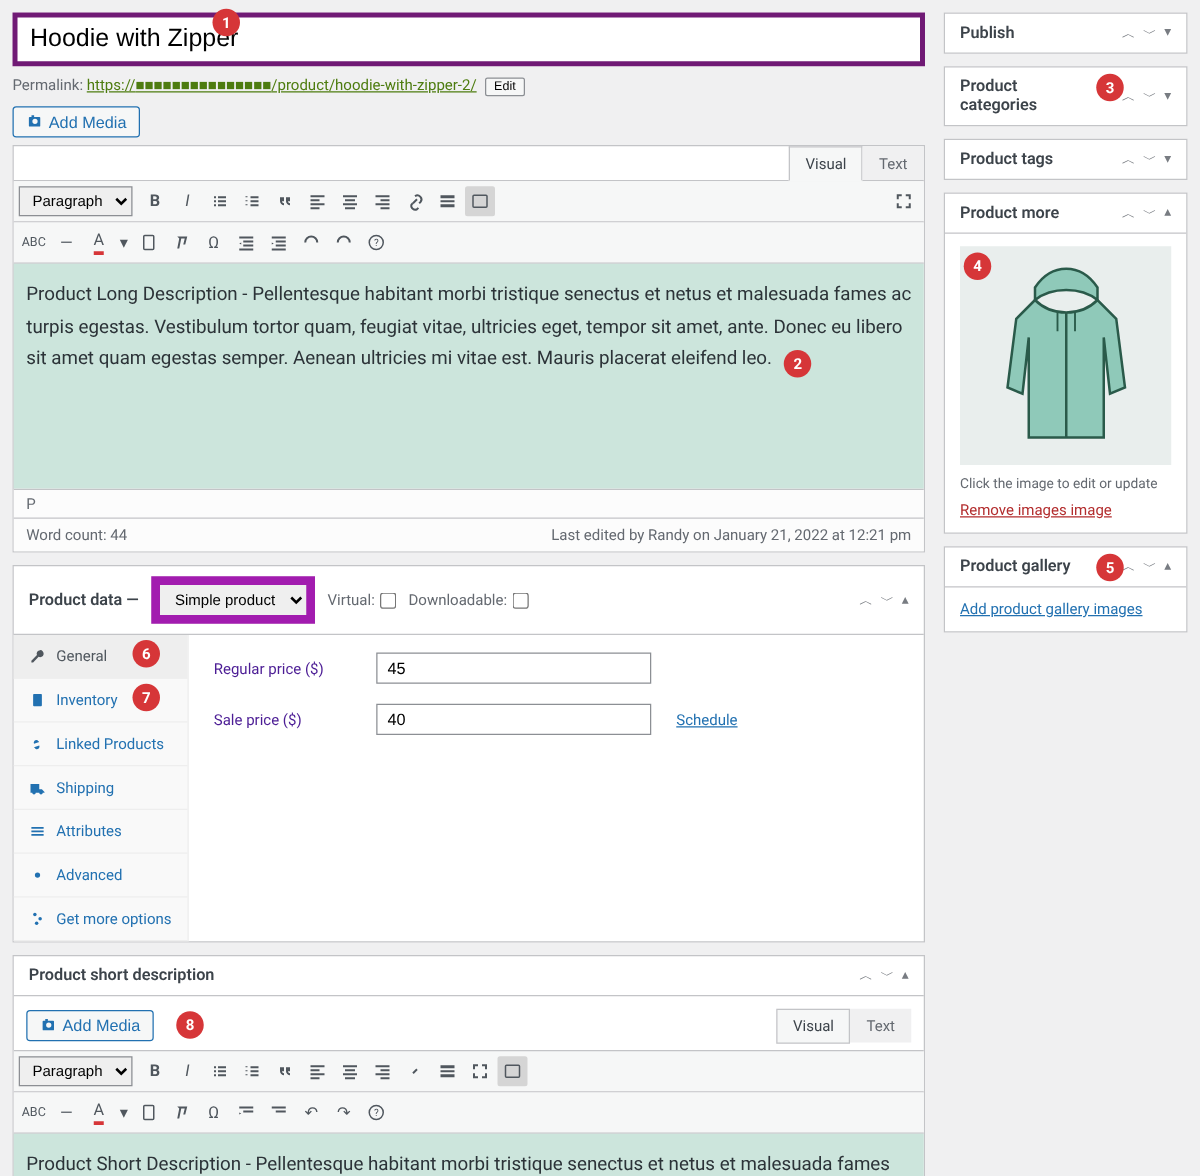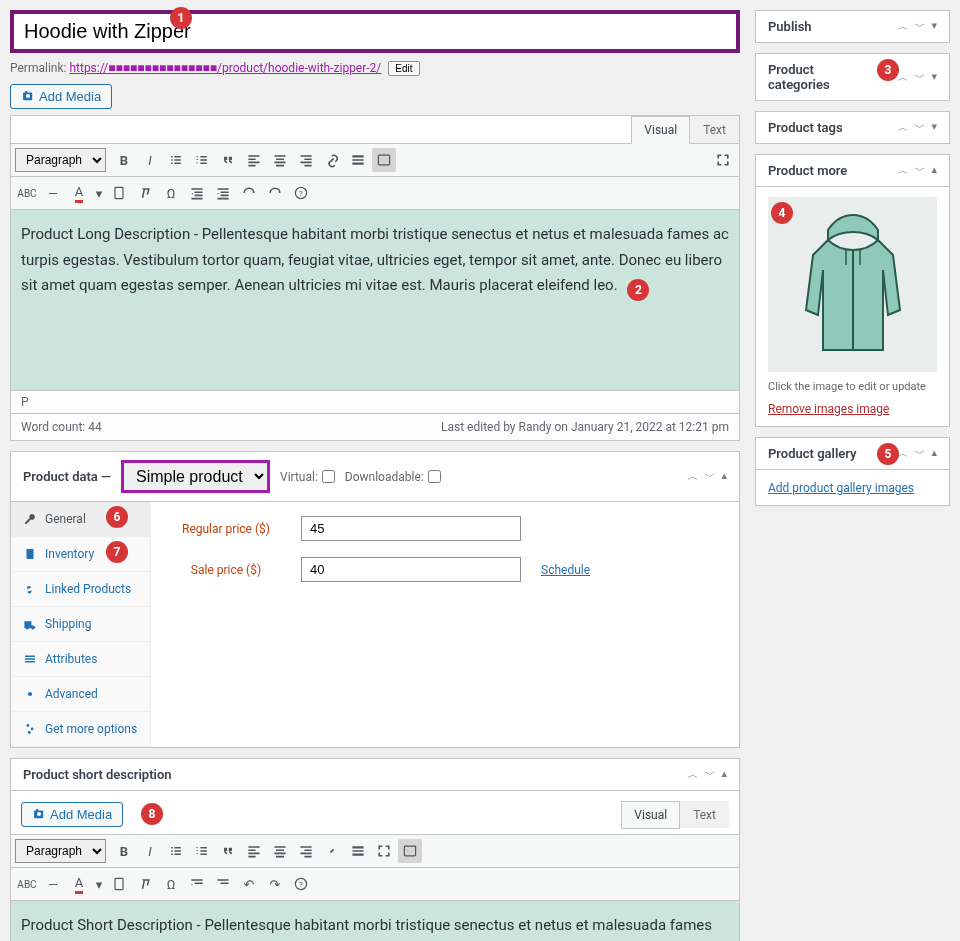--- a/index.html
+++ b/index.html
@@ -8,47 +8,47 @@
 .main { flex: 1; min-width: 0; }
 .sidebar { width: 195px; }
 .panel { background: #fff; border: 1px solid #c3c4c7; margin-bottom: 10px; }
 .panel-header { display: flex; align-items: center; justify-content: space-between; padding: 8px 12px; border-bottom: 1px solid #c3c4c7; gap: 34px; }
 .panel-header.noborder { border-bottom: none; }
 .panel-title { font-weight: 600; font-size: 13px; }
 .panel-controls { display: flex; gap: 6px; color: #787c82; }
 .panel-controls span { cursor: pointer; font-size: 11px; }
 .title-input { width: 100%; font-size: 20px; padding: 6px 10px; border: 4px solid #701a75; background: #fff; }
 .permalink { font-size: 12px; color: #646970; padding: 8px 0; }
-.permalink a { color: #a21caf; }
+.permalink a { color: #4d7c0f; }
 .edit-btn { font-size: 10px; padding: 1px 6px; border: 1px solid #8c8f94; background: #f6f7f7; border-radius: 2px; margin-left: 4px; cursor: pointer; }
 .btn { display: inline-flex; align-items: flex-start; gap: 4px; padding: 4px 10px; border: 1px solid #2271b1; color: #2271b1; background: #f6f7f7; border-radius: 3px; font-size: 13px; cursor: pointer; }
 .tabs { display: flex; border-bottom: 1px solid #c3c4c7; }
 .tabs .spacer { flex: 1; }
 .tab { padding: 6px 12px; font-size: 12px; color: #646970; border: 1px solid transparent; cursor: pointer; background: #f0f0f1; border-bottom: none; }
 .tab.active { background: #f6f7f7; border-color: #c3c4c7; border-bottom: 1px solid #f6f7f7; margin-bottom: -1px; color: #3c434a; }
 .toolbar { display: flex; flex-wrap: wrap; align-items: center; gap: 2px; padding: 4px; background: #f6f7f7; border-bottom: 1px solid #c3c4c7; }
 .toolbar select { font-size: 12px; padding: 3px 6px; border: 1px solid #8c8f94; margin-right: 4px; }
 .tbtn { width: 24px; height: 24px; display: inline-flex; align-items: center; justify-content: center; cursor: pointer; color: #50575e; border-radius: 2px; }
 .tbtn.active { background: #d5d5d5; }
 .tbtn svg { width: 16px; height: 16px; fill: currentColor; }
 .editor-body { background: #cce5dc; padding: 12px 10px; font-size: 15px; color: #2c3338; line-height: 1.7; min-height: 180px; }
 .editor-footer { display: flex; justify-content: space-between; padding: 6px 10px; font-size: 12px; color: #646970; border-top: 1px solid #c3c4c7; background: #fcfcfc; }
 .path-bar { padding: 4px 10px; font-size: 12px; color: #646970; background: #fcfcfc; border-top: 1px solid #c3c4c7; }
 .pd-header { display: flex; align-items: center; gap: 10px; padding: 8px 12px; border-bottom: 1px solid #c3c4c7; }
-.pd-header select { padding: 4px 8px; font-size: 16px; border: 3px solid #a21caf; }
+.pd-header select { padding: 4px 8px; font-size: 12px; border: 7px solid #a21caf; }
 .chk { display: inline-flex; align-items: center; gap: 4px; font-size: 12px; color: #646970; }
 .chk input { margin: 0; }
 .pd-body { display: flex; }
 .pd-tabs { width: 140px; background: #f9f9f9; border-right: 1px solid #eee; }
 .pd-tab { display: flex; align-items: center; gap: 8px; padding: 10px 12px; font-size: 12px; color: #2271b1; cursor: pointer; border-bottom: 1px solid #eee; }
 .pd-tab.active { background: #eee; color: #50575e; }
 .pd-tab .ico { width: 14px; height: 14px; display: inline-flex; }
 .pd-content { flex: 1; padding: 14px 20px; }
 .field-row { display: flex; align-items: center; gap: 20px; margin-bottom: 16px; }
-.field-row label { width: 110px; font-size: 12px; color: #c2410c; text-align: center; }
+.field-row label { width: 110px; font-size: 12px; color: #4c1d95; }
 .field-row input { width: 220px; padding: 4px 8px; border: 1px solid #8c8f94; font-size: 13px; }
 .field-row a { font-size: 12px; color: #2271b1; text-decoration: underline; }
 .side-body { padding: 10px 12px; }
 .side-body .hint { font-size: 11px; color: #646970; margin-top: 8px; }
 .side-body a { font-size: 12px; color: #b32d2e; text-decoration: underline; }
 .side-body a.blue { color: #2271b1; }
 .prod-img { width: 100%; height: 175px; background: #e9eeed; display: flex; align-items: center; justify-content: center; cursor: pointer; }
 .badge { position: absolute; width: 22px; height: 22px; border-radius: 50%; background: #d63638; color: #fff; font-size: 12px; font-weight: bold; display: flex; align-items: center; justify-content: center; z-index: 10; }
 .rel { position: relative; }
 .expand-ico { margin-left: auto; padding: 4px; }

